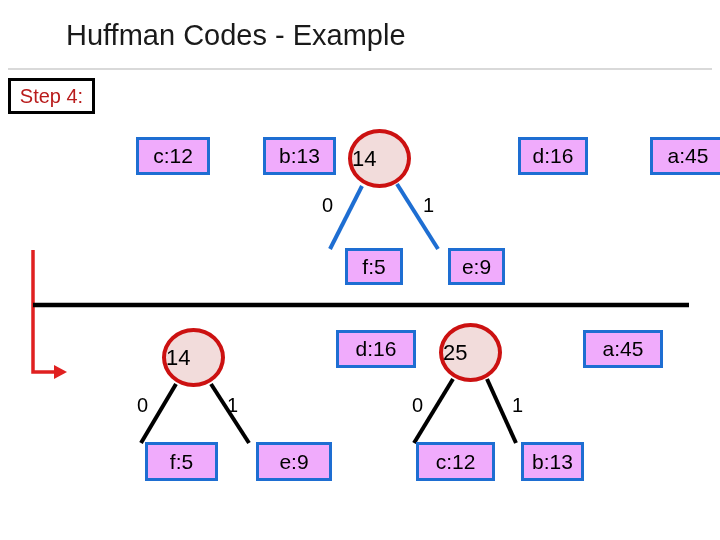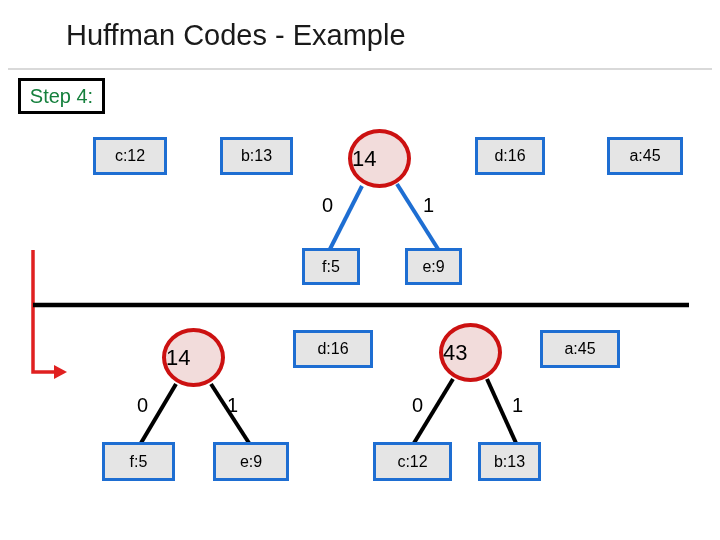--- a/index.html
+++ b/index.html
@@ -15,32 +15,32 @@
     position: absolute; left: 18px; top: 8px;
     font-size: 29px; line-height: 54px;
     color: #1a1a1a; font-weight: 400;
     letter-spacing: 0px; white-space: nowrap; margin-left: 48px;
   }
   .title-rule {
     position: absolute; left: 8px; top: 68px;
     width: 704px; height: 2px; background: #d9d9d9;
   }
   .step-box {
-    position: absolute; left: 18px; top: 78px;
+    position: absolute; left: 8px; top: 78px;
     width: 87px; height: 36px;
     border: 3px solid #000;
     display: flex; align-items: center; justify-content: center;
-    font-size: 20px; color: #15803d; background: #fff;
+    font-size: 20px; color: #b91c1c; background: #fff;
   }
   .nbox {
     position: absolute;
-    background: #e5e5e5;
+    background: #f0abfc;
     border: 3px solid #1e6ed2;
     display: flex; align-items: center; justify-content: center;
-    font-size: 16px; color: #000;
+    font-size: 21px; color: #000; margin-left: 43px;
   }
   .ncircle {
     position: absolute;
     background: #f2dcdb;
     border: 4px solid #cc1111;
     border-radius: 50%;
     display: flex; align-items: center; justify-content: flex-start;
     font-size: 22px; color: #000;
   }
   .edge-label {
@@ -115,21 +115,21 @@
       <span>e:9</span>
     </div>
 
   <div class="ncircle" style="left:162px; top:328px; width:63px; height:59px;">
       <span>14</span>
     </div>
   <div class="nbox" style="left:293px; top:330px; width:80px; height:38px;">
       <span>d:16</span>
     </div>
   <div class="ncircle" style="left:439px; top:323px; width:63px; height:59px;">
-      <span>43</span>
+      <span>25</span>
     </div>
   <div class="nbox" style="left:540px; top:330px; width:80px; height:38px;">
       <span>a:45</span>
     </div>
 
   <div class="edge-label" style="left:137px; top:394px;">0</div>
   <div class="edge-label" style="left:227px; top:394px;">1</div>
   <div class="edge-label" style="left:412px; top:394px;">0</div>
   <div class="edge-label" style="left:512px; top:394px;">1</div>
 

